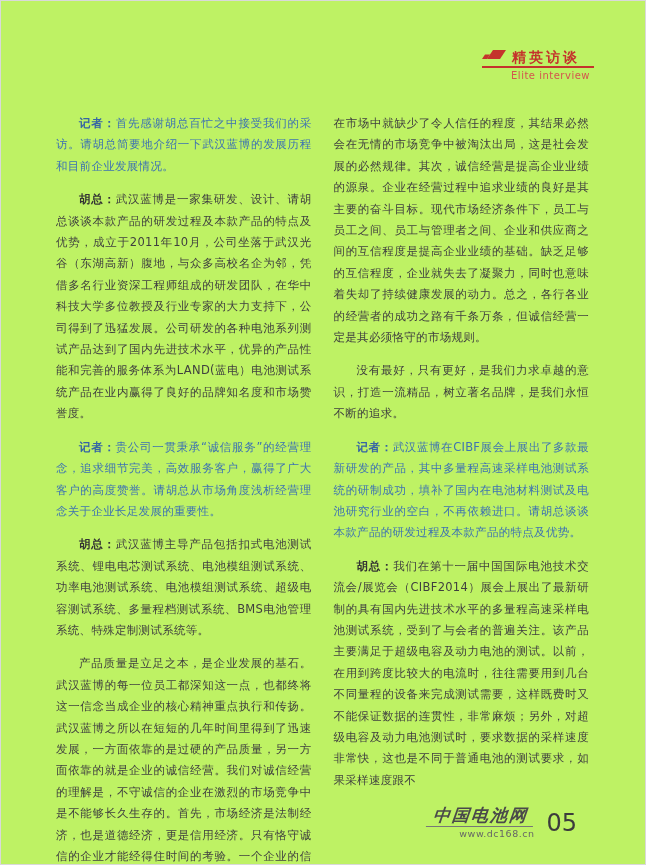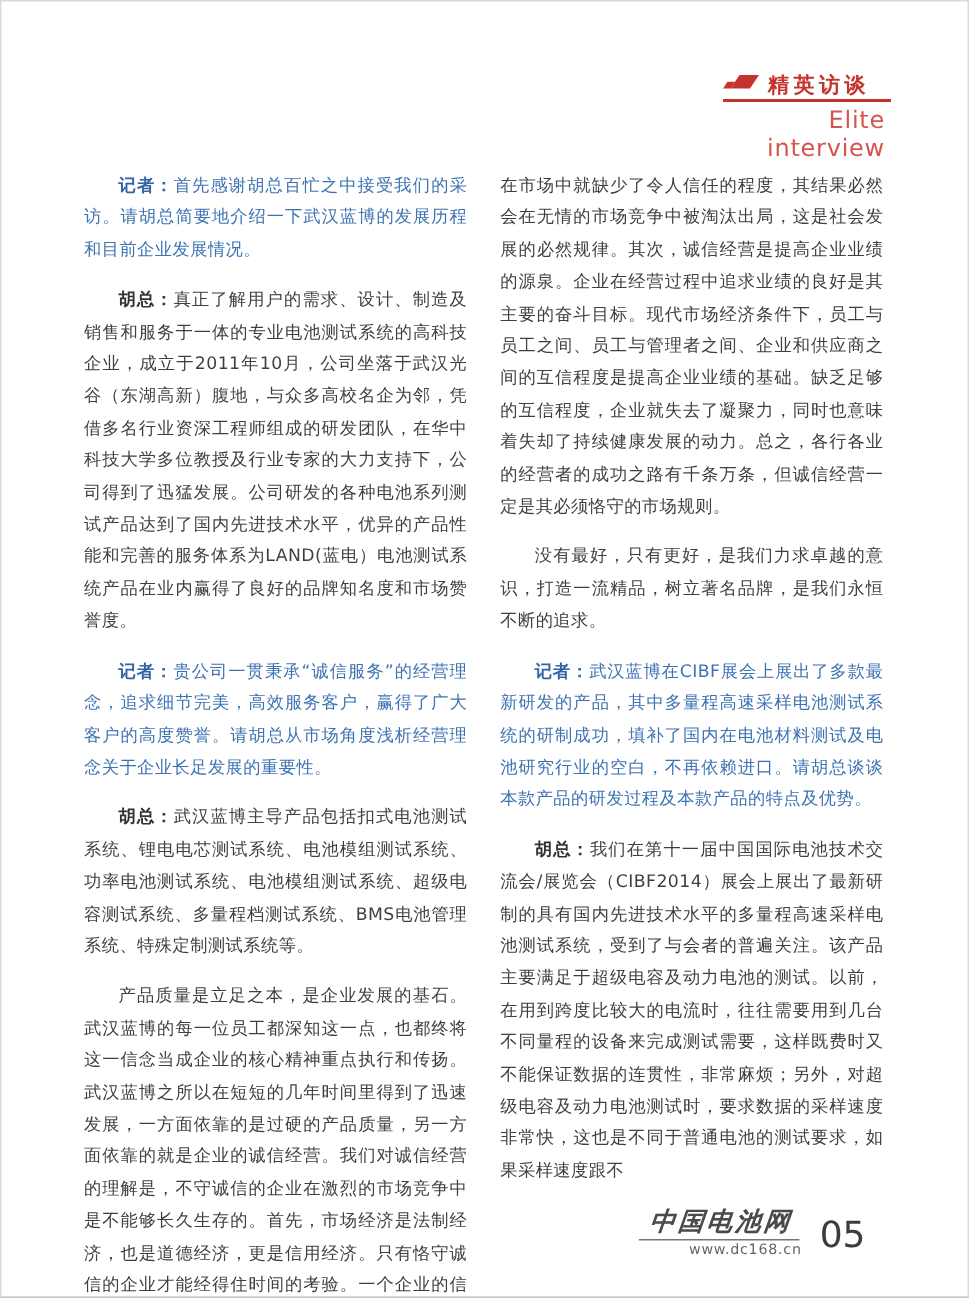--- a/index.html
+++ b/index.html
@@ -1,20 +1,20 @@
 <!DOCTYPE html>
 <html><head>
 <meta charset="utf-8">
 <style>
   html,body{margin:0;padding:0;background:#888;}
   .page{
     position:relative;
     width:646px;height:865px;
     margin:0 auto;
-    background:#ffffff;
+    background:#bef264;
     border:1px solid #d9d9d9;
     box-sizing:border-box;
     font-family:"DejaVu Sans","Liberation Sans",sans-serif;
     overflow:hidden;
   }
 
   
   .section-header{
     position:absolute;
     top:44px;
@@ -32,21 +32,21 @@
   .hdr-title{
     color:#c4332c;
     font-weight:bold;
     font-size:14px;
     letter-spacing:3px;
     white-space:nowrap;
     line-height:1;
   }
   .hdr-sub{
     color:#d3564e;
-    font-size:16px;
+    font-size:10px;
     text-align:right;
     padding-right:4px;
     margin-top:2px;
     letter-spacing:0.5px;
   }
 
   
   .columns{
     position:absolute;
     top:112px;
@@ -124,21 +124,21 @@
       <span class="hdr-title">精英访谈</span>
     </div>
     <div class="hdr-sub">Elite interview</div>
   </div>
 
   <div class="columns">
 
     <div class="col">
       <p class="para question"><strong>记者：</strong><span>首先感谢胡总百忙之中接受我们的采访。请胡总简要地介绍一下武汉蓝博的发展历程和目前企业发展情况。</span></p>
 
-      <p class="para answer"><strong>胡总：</strong><span>真正了解用户的需求、设计、制造及销售和服务于一体的专业电池测试系统的高科技企业，成立于2011年10月，公司坐落于武汉光谷（东湖高新）腹地，与众多高校名企为邻，凭借多名行业资深工程师组成的研发团队，在华中科技大学多位教授及行业专家的大力支持下，公司得到了迅猛发展。公司研发的各种电池系列测试产品达到了国内先进技术水平，优异的产品性能和完善的服务体系为LAND(蓝电）电池测试系统产品在业内赢得了良好的品牌知名度和市场赞誉度。</span></p>
+      <p class="para answer"><strong>胡总：</strong><span>武汉蓝博是一家集研发、设计、请胡总谈谈本款产品的研发过程及本款产品的特点及优势，成立于2011年10月，公司坐落于武汉光谷（东湖高新）腹地，与众多高校名企为邻，凭借多名行业资深工程师组成的研发团队，在华中科技大学多位教授及行业专家的大力支持下，公司得到了迅猛发展。公司研发的各种电池系列测试产品达到了国内先进技术水平，优异的产品性能和完善的服务体系为LAND(蓝电）电池测试系统产品在业内赢得了良好的品牌知名度和市场赞誉度。</span></p>
 
       <p class="para question"><strong>记者：</strong><span>贵公司一贯秉承“诚信服务”的经营理念，追求细节完美，高效服务客户，赢得了广大客户的高度赞誉。请胡总从市场角度浅析经营理念关于企业长足发展的重要性。</span></p>
 
       <p class="para answer"><strong>胡总：</strong><span>武汉蓝博主导产品包括扣式电池测试系统、锂电电芯测试系统、电池模组测试系统、功率电池测试系统、电池模组测试系统、超级电容测试系统、多量程档测试系统、BMS电池管理系统、特殊定制测试系统等。</span></p>
 
       <p class="para"><span>产品质量是立足之本，是企业发展的基石。武汉蓝博的每一位员工都深知这一点，也都终将这一信念当成企业的核心精神重点执行和传扬。武汉蓝博之所以在短短的几年时间里得到了迅速发展，一方面依靠的是过硬的产品质量，另一方面依靠的就是企业的诚信经营。我们对诚信经营的理解是，不守诚信的企业在激烈的市场竞争中是不能够长久生存的。首先，市场经济是法制经济，也是道德经济，更是信用经济。只有恪守诚信的企业才能经得住时间的考验。一个企业的信用程度不高，</span></p>
     </div>
 
     <div class="col">
       <p class="para no-indent"><span>在市场中就缺少了令人信任的程度，其结果必然会在无情的市场竞争中被淘汰出局，这是社会发展的必然规律。其次，诚信经营是提高企业业绩的源泉。企业在经营过程中追求业绩的良好是其主要的奋斗目标。现代市场经济条件下，员工与员工之间、员工与管理者之间、企业和供应商之间的互信程度是提高企业业绩的基础。缺乏足够的互信程度，企业就失去了凝聚力，同时也意味着失却了持续健康发展的动力。总之，各行各业的经营者的成功之路有千条万条，但诚信经营一定是其必须恪守的市场规则。</span></p>

